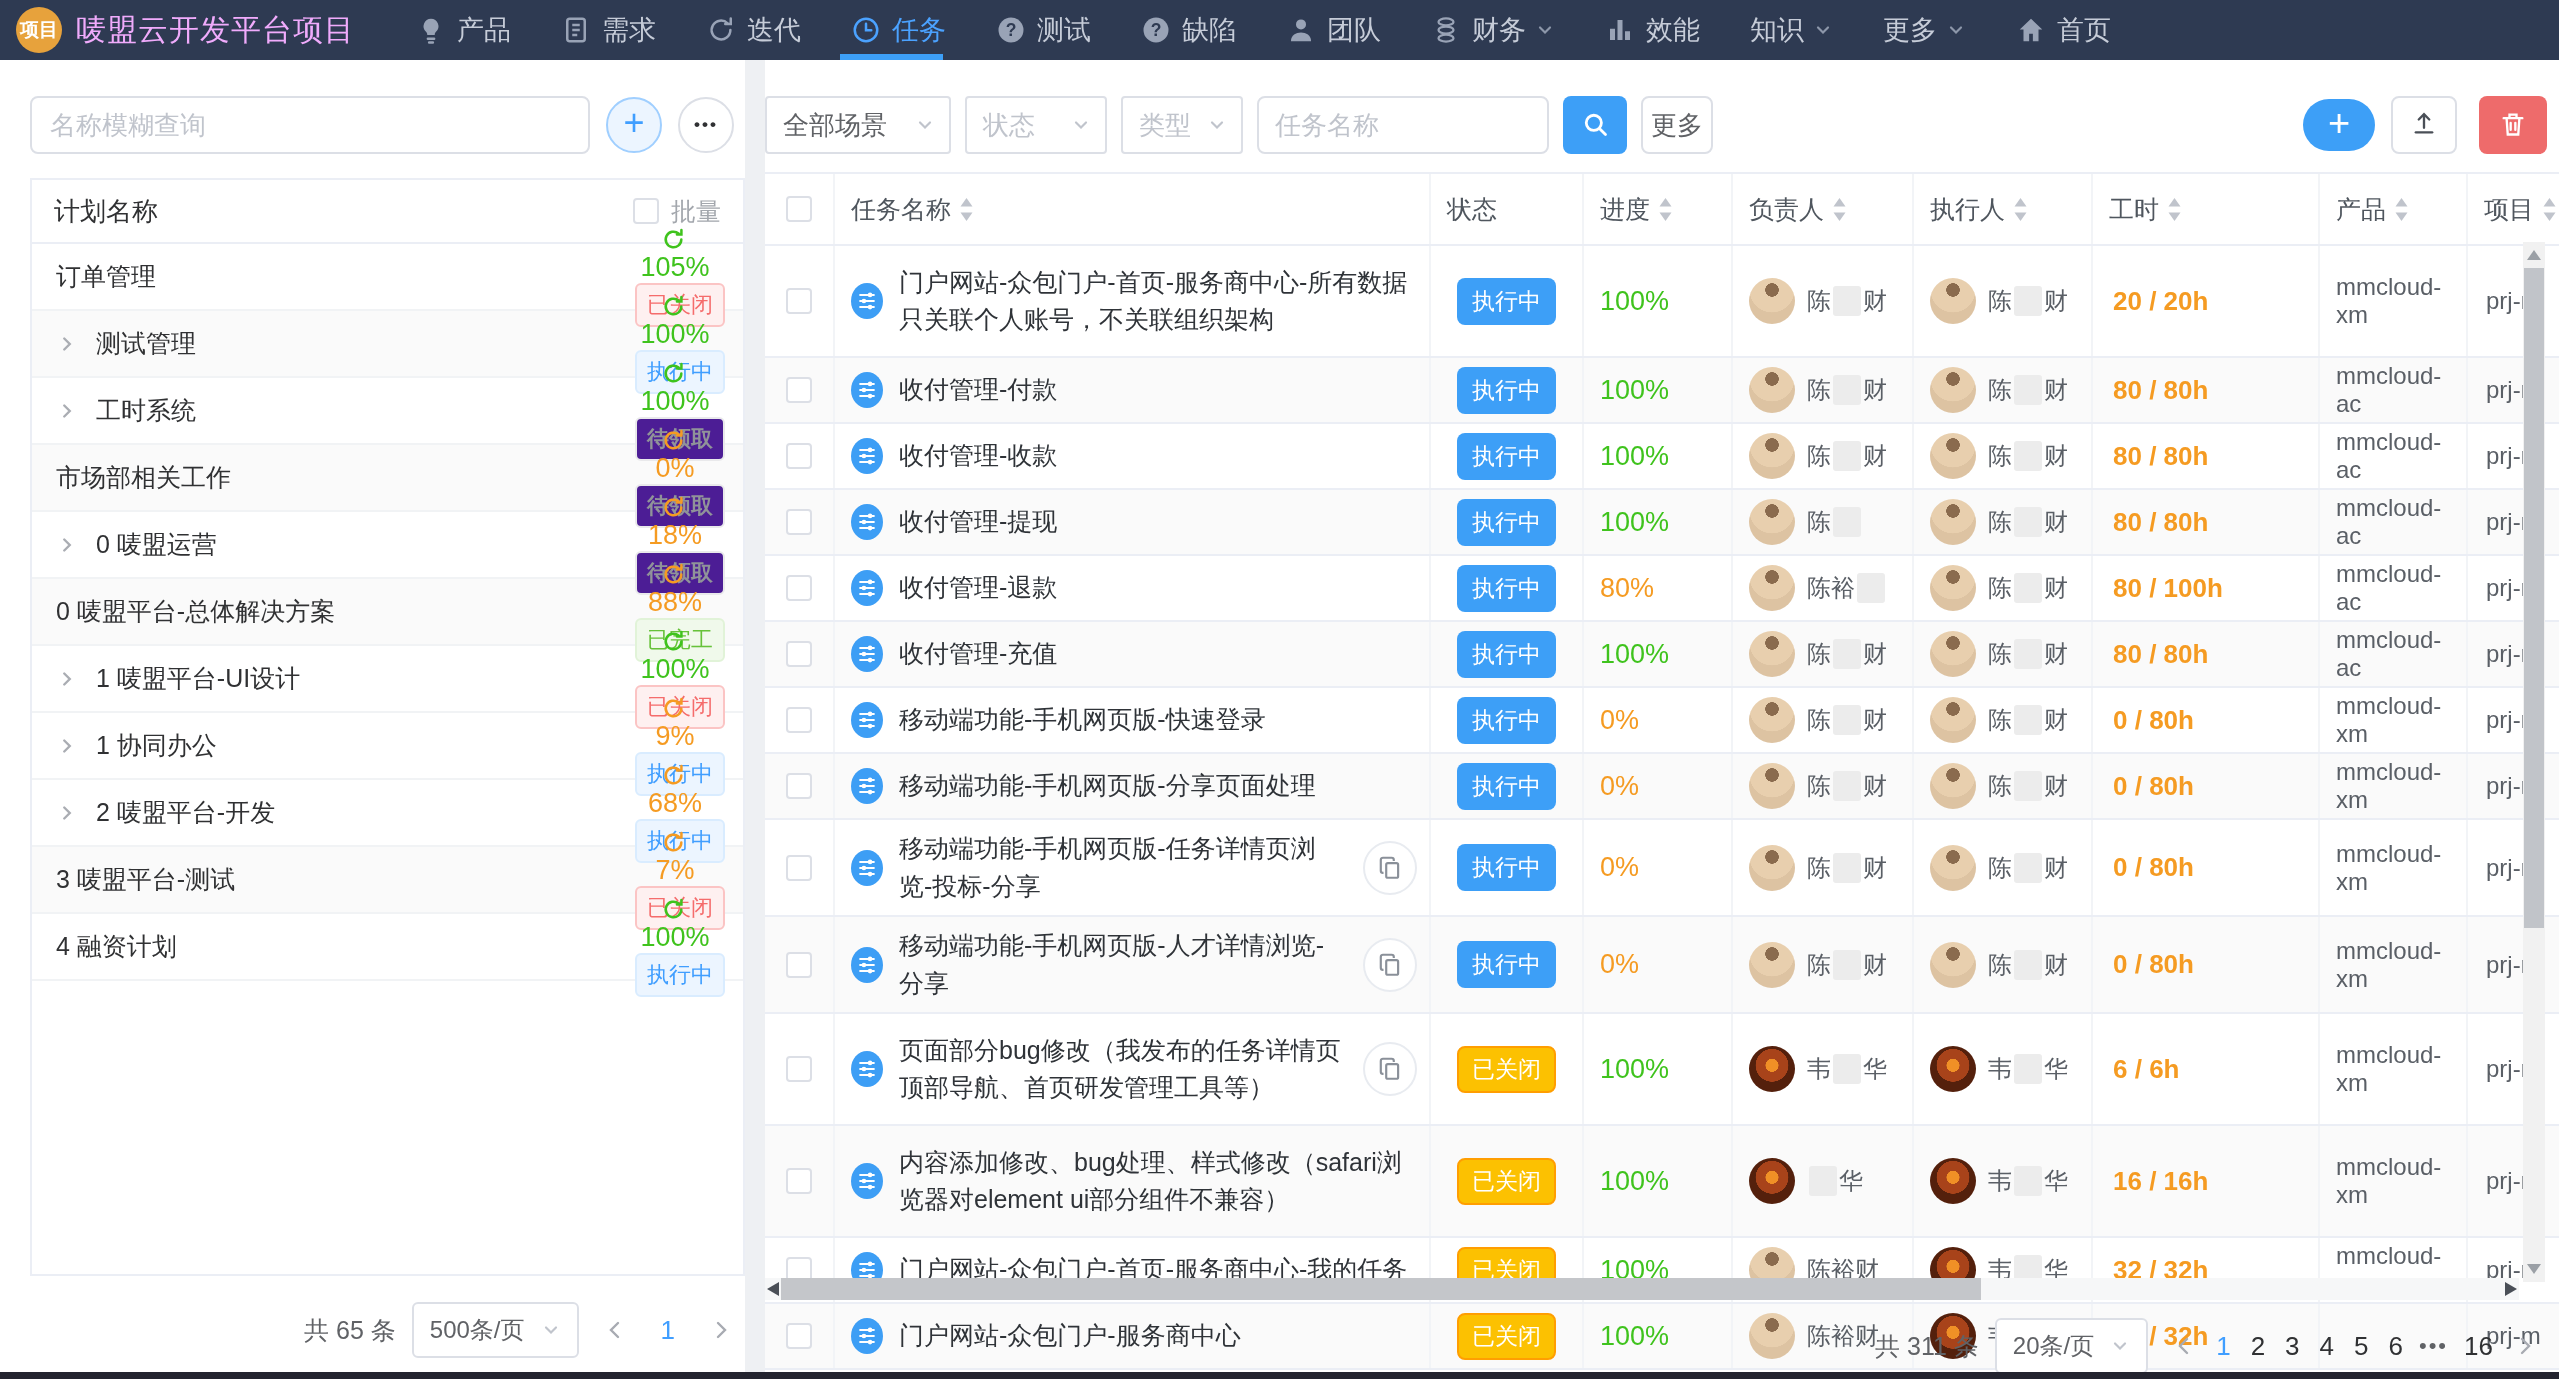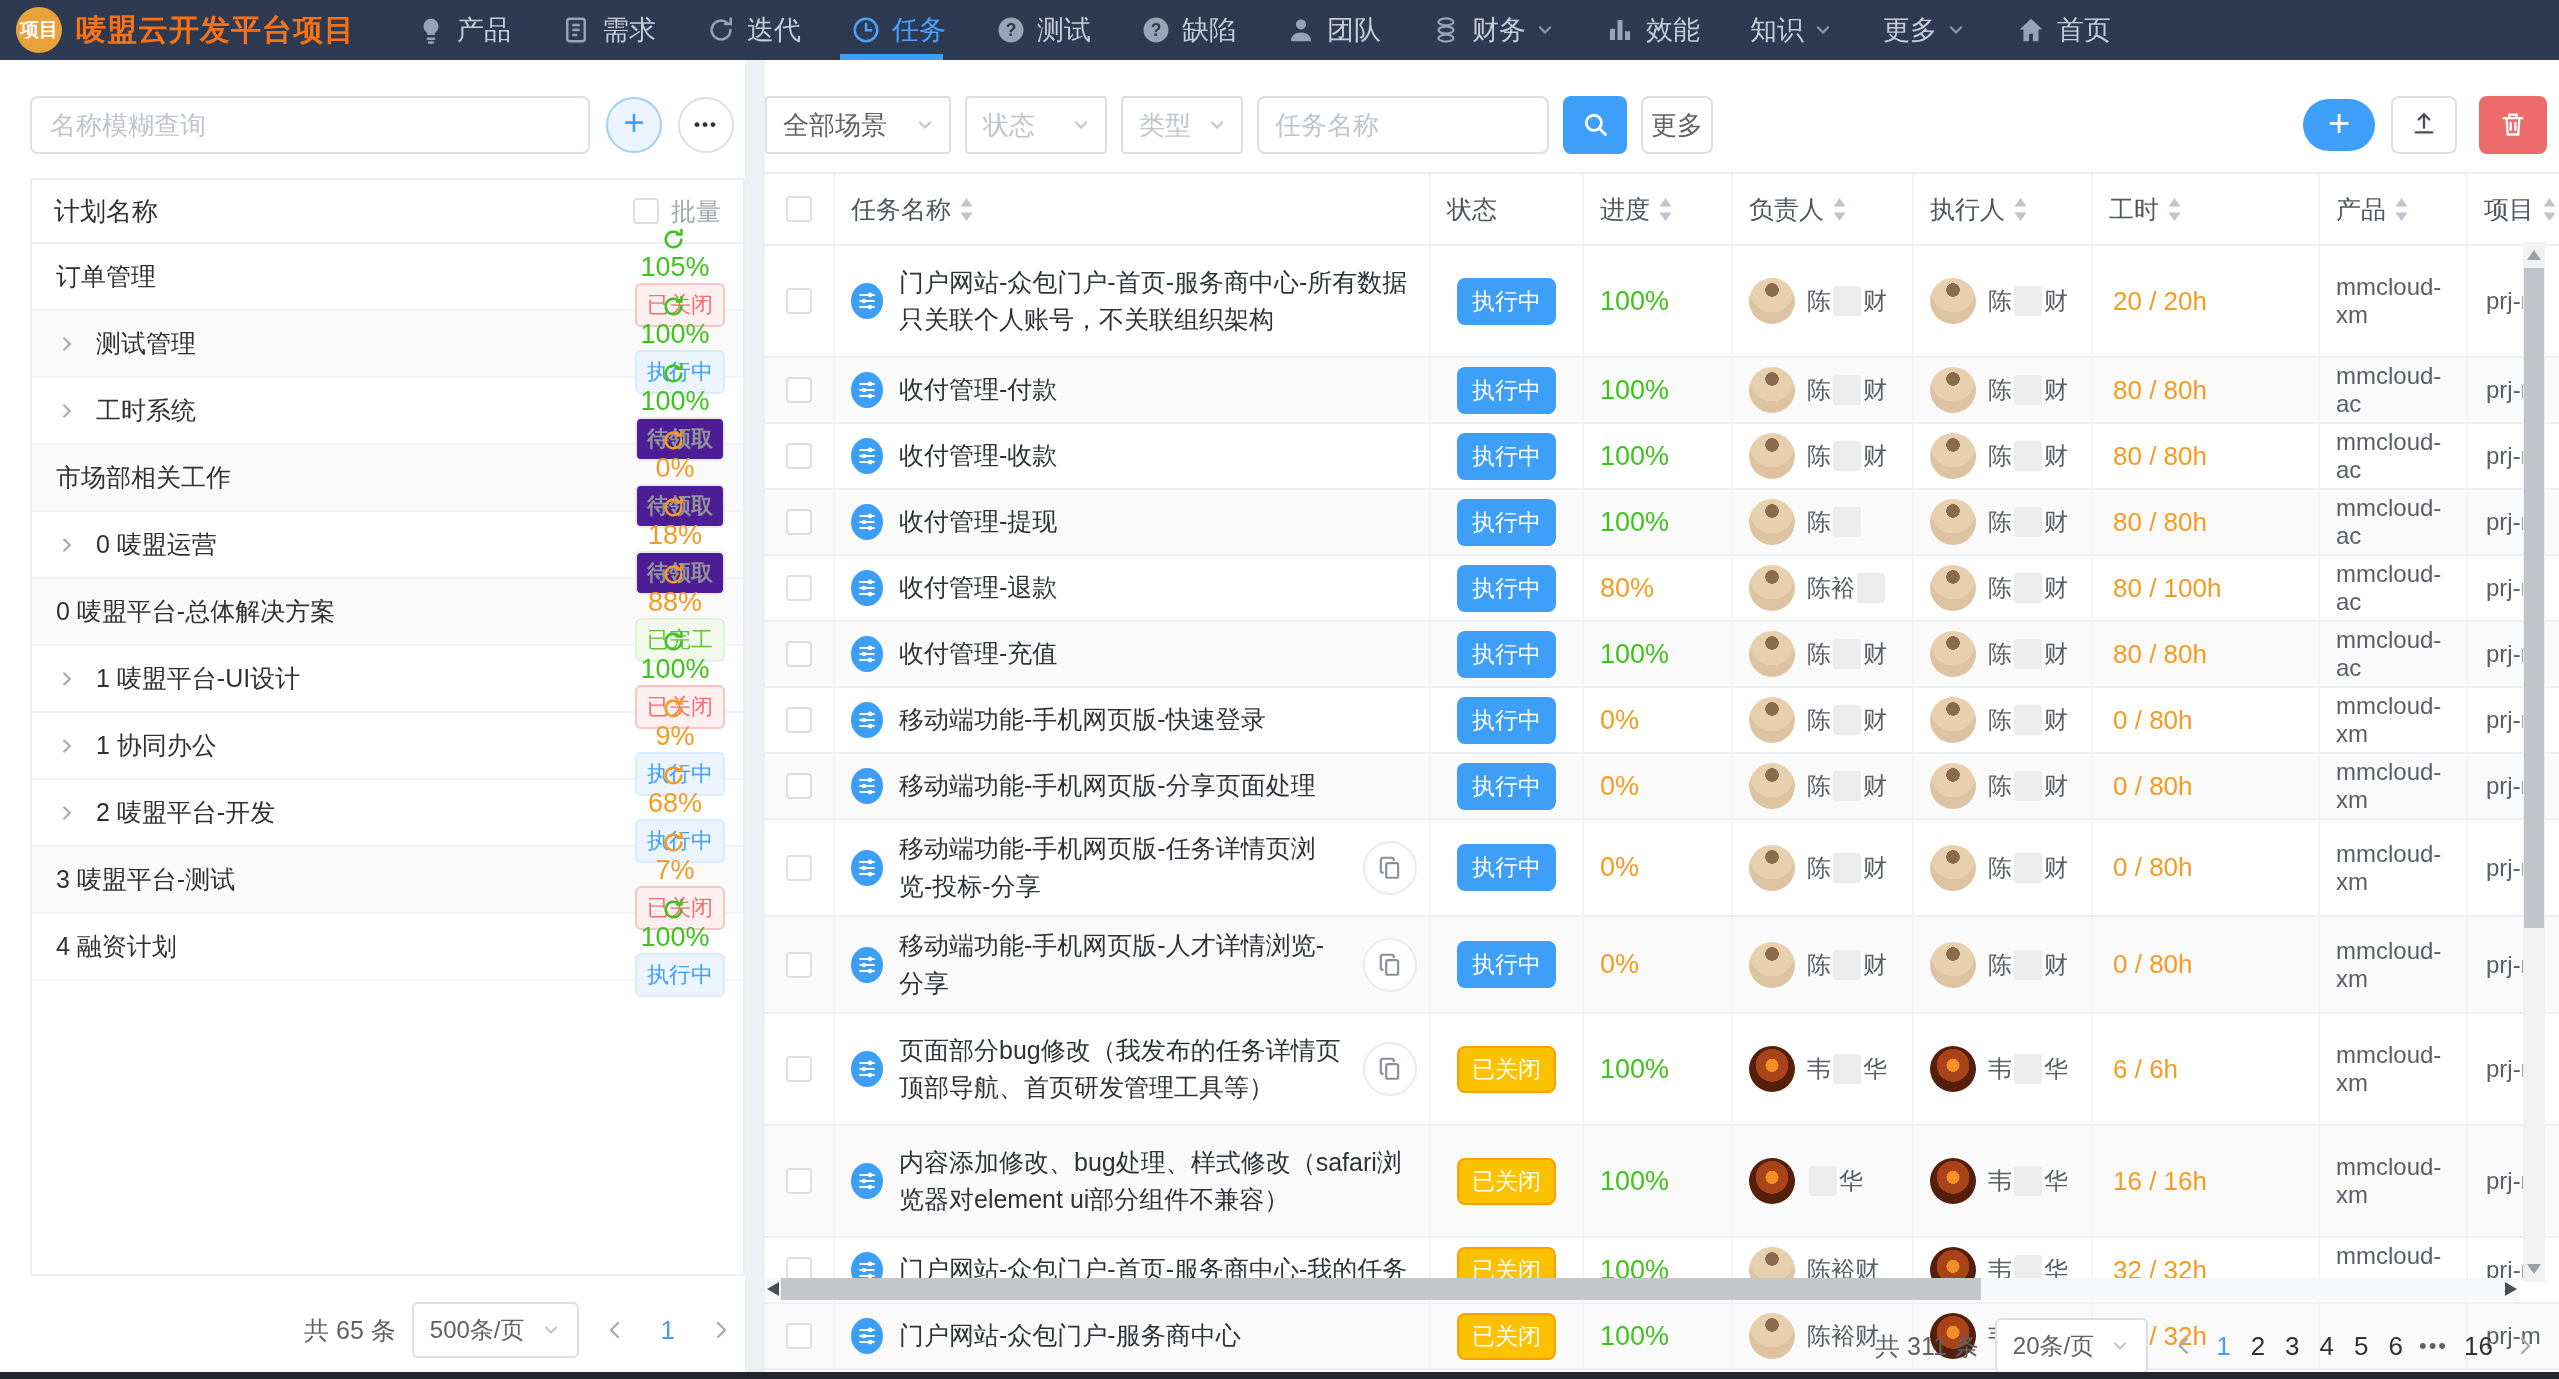--- a/index.html
+++ b/index.html
@@ -1,21 +1,21 @@
 <!DOCTYPE html>
 <html><head>
 <meta charset="utf-8">
 <style>
   html,body{margin:0;padding:0;background:#e9ebee;}
   .screen{position:relative;width:2559px;height:1379px;background:#ffffff;overflow:hidden;
           font-family:"Liberation Sans","DejaVu Sans",sans-serif;}
   
   .nav{position:absolute;top:0;left:0;right:0;height:60px;background:#2e3a52;display:flex;align-items:center;padding-left:16px;box-sizing:border-box;z-index:5;}
   .logo{width:46px;height:46px;border-radius:50%;background:#e7a23c;color:#fff;font-size:19px;font-weight:700;display:flex;align-items:center;justify-content:center;flex:0 0 46px;}
-  .brand{color:#f97316;font-size:30px;font-weight:700;margin:0 36px 0 14px;letter-spacing:1px;white-space:nowrap;}
+  .brand{color:#f0abfc;font-size:30px;font-weight:400;margin:0 36px 0 14px;letter-spacing:1px;white-space:nowrap;}
   .nav-items{display:flex;height:100%;align-items:center;}
   .nav-item{height:100%;display:flex;align-items:center;gap:11px;padding:0 25px;color:#c6ccd8;font-size:27px;position:relative;cursor:pointer;white-space:nowrap;}
   .nav-item .nicon{width:30px;height:30px;color:#99a3b6;display:flex;align-items:center;justify-content:center;}
   .nav-item .nicon svg{width:30px;height:30px;}
   .nav-item.active{color:#4ba2ff;}
   .nav-item.active .nicon{color:#4ba2ff;}
   .nav-item.active::after{content:"";position:absolute;left:14px;right:28px;bottom:0;height:6px;background:#3d9ff7;}
   .nav-caret{color:#8d97aa;display:flex;margin-left:-2px;}
   .nav-caret svg{width:20px;height:20px;}
   
@@ -104,21 +104,21 @@
   .stag.running{background:#3d9ff7;padding:8px 15px;}
   .stag.closed{background:#fcc101;border:2px solid #ff9e01;padding:6px 13px;}
   .cell-progress{padding-left:16px;font-size:27px;}
   .cell-person{padding-left:16px;gap:12px;}
   .avatar{width:46px;height:46px;border-radius:50%;flex:0 0 46px;}
   .avatar.chen{background:radial-gradient(circle at 50% 26%,#8a6b4e 0 16%,#e8cfae 17% 54%,#ddc3a2 55% 100%);}
   .avatar.wei{background:radial-gradient(circle at 50% 42%,#f09026 0 18%,#a8431a 19% 46%,#54200c 47% 100%);}
   .pname{font-size:24px;color:#5a5f66;display:flex;align-items:center;white-space:nowrap;overflow:hidden;}
   .mask{display:inline-block;width:28px;height:30px;background:#ececec;border-radius:3px;margin:0 2px;flex:0 0 auto;}
   .mask.w2{width:52px;}
-  .cell-hours{padding-left:20px;color:#f59b22;font-size:26px;white-space:nowrap;}
+  .cell-hours{padding-left:20px;color:#f59b22;font-size:26px;white-space:nowrap;font-weight:bold;}
   .cell-product{padding-left:16px;color:#5a5f66;font-size:24px;}
   .cell-project{padding-left:18px;color:#5a5f66;font-size:24px;white-space:nowrap;overflow:hidden;}
   
   .vscroll{position:absolute;top:146px;right:14px;width:22px;height:1040px;background:#f1f1f1;z-index:4;}
   .vs-arrow{height:26px;display:flex;align-items:center;justify-content:center;color:#9ba0a6;}
   .vs-arrow svg{width:14px;height:10px;}
   .vs-thumb{position:absolute;top:26px;left:1px;right:1px;height:660px;background:#c1c4c9;}
   .vs-bottom{position:absolute;bottom:0;left:0;right:0;}
   .hscroll{position:absolute;left:0;right:40px;top:1182px;height:22px;background:#f6f7f8;z-index:4;}
   .hs-thumb{position:absolute;left:16px;top:0;bottom:0;width:1200px;background:#c4c6ca;}

